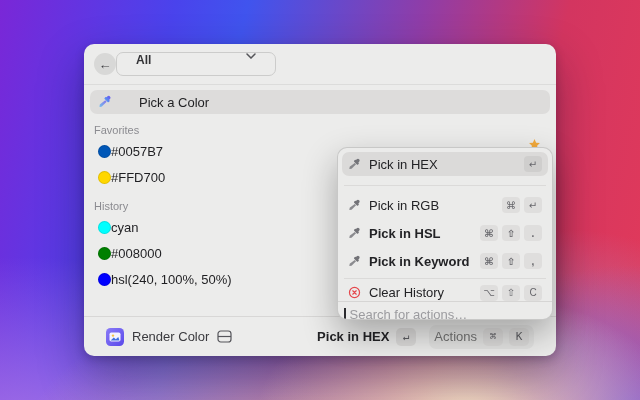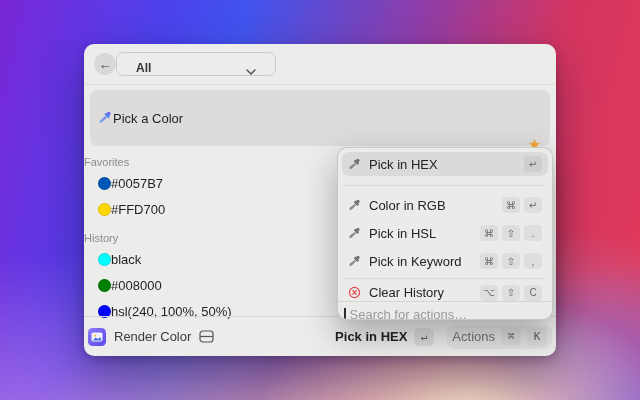--- a/index.html
+++ b/index.html
@@ -19,57 +19,57 @@
     background:#ececeb;border-radius:10px;
     box-shadow:0 20px 45px rgba(20,10,40,.38),0 3px 10px rgba(20,10,40,.22);
   }
   
   .hdr{height:40px;display:flex;align-items:center;padding:0 10px;}
   .back-btn{width:22px;height:22px;border-radius:50%;background:#d8d8d7;display:flex;align-items:center;justify-content:center;
     font-size:13px;color:#3c3c40;flex:0 0 auto;cursor:default;}
   .query-input{flex:1;margin-left:10px;border:none;outline:none;background:transparent;font-size:13px;color:#4a4a4e;
     font-family:inherit;min-width:0;}
   .query-input::placeholder{color:#96969b;opacity:1;}
-  .dropdown{width:160px;height:24px;flex:0 0 auto;border:1px solid #cccccb;border-radius:7px;display:flex;align-items:flex-end;
+  .dropdown{width:160px;height:24px;flex:0 0 auto;border:1px solid #cccccb;border-radius:7px;display:flex;align-items:flex-start;
     padding:0 19px;box-sizing:border-box;background:transparent;}
   .dropdown-label{font-size:12px;font-weight:700;color:#333336;flex:1;}
   .h-div{height:1px;background:#dcdcdb;}
   
-  .cmd-row{margin:5px 6px 0;height:24px;border-radius:7px;background:#dddcdb;display:flex;align-items:center;gap:1px;padding:16px 8px;}
+  .cmd-row{margin:5px 6px 0;height:24px;border-radius:7px;background:#dddcdb;display:flex;align-items:center;gap:27px;padding:0 8px;}
   .cmd-label{font-size:13px;color:#1f1f22;}
-  .sec-label{margin:10px 0 2px;font-size:11px;color:#8b8b90;}
+  .sec-label{margin:10px 10px 2px;font-size:11px;color:#8b8b90;}
   .item-row{height:26px;margin:0 6px;border-radius:7px;display:flex;align-items:center;gap:0;padding:0 8px;}
   .swatch{width:13px;height:13px;border-radius:50%;box-shadow:inset 0 0 0 1px rgba(0,0,0,.12);flex:0 0 auto;}
   .item-label{font-size:13px;color:#1f1f22;}
   
   .peek-star{position:absolute;left:444px;top:93px;z-index:1;}
   
   .panel{position:absolute;left:253px;top:103px;width:216px;height:173px;z-index:2;box-sizing:border-box;
     background:#ebebea;border:1px solid rgba(0,0,0,.15);border-radius:10px;
     box-shadow:0 14px 34px rgba(0,0,0,.30);padding:4px 4px 0;display:flex;flex-direction:column;overflow:hidden;}
   .menu-row{height:24px;flex:0 0 auto;border-radius:7px;display:flex;align-items:center;gap:8px;padding:0 6px;}
   .menu-row.selected{background:#dbdad9;}
-  .menu-row + .menu-row{margin-top:4px;}
+  .menu-row + .menu-row{margin-top:4px;font-weight:bold;}
   .mlabel{font-size:13px;color:#232326;flex:1;white-space:nowrap;}
   .micon{display:flex;align-items:center;flex:0 0 auto;}
   .keys{display:flex;gap:4px;align-items:center;}
   .key{min-width:18px;height:16px;padding:0 3px;box-sizing:border-box;border-radius:4px;background:#dfdedd;
     display:flex;align-items:center;justify-content:center;font-size:10px;color:#66666b;font-family:inherit;}
   .menu-row.selected .key{background:#cfcecd;}
   .m-div1{height:1px;background:#dbdad9;margin:9px 2px 7px;flex:0 0 auto;}
   .m-div2{height:1px;background:#dbdad9;margin:5px 2px 4px;flex:0 0 auto;}
   .clear-row{height:17px;overflow:hidden;align-items:center;padding-top:1px;}
   .clear-row .mlabel{line-height:16px;}
   .menu-search{border-top:1px solid #d6d5d4;height:24px;flex:0 0 auto;display:flex;align-items:center;padding:0 6px;margin:0 -4px;}
   .caret{width:1.5px;height:13px;background:#2b2b2e;margin-right:2px;flex:0 0 auto;}
   .actions-input{flex:1;border:none;outline:none;background:transparent;font-size:13px;color:#c2410c;font-family:inherit;min-width:0;}
   .actions-input::placeholder{color:#9b9b9f;opacity:1;}
   
   .ftr{position:absolute;left:0;right:0;bottom:0;height:40px;border-top:1px solid #d8d7d6;border-radius:0 0 10px 10px;
-    display:flex;align-items:center;padding:0 4px;box-sizing:border-box;}
+    display:flex;align-items:center;padding:0 22px;box-sizing:border-box;}
   .app-name{font-size:13px;color:#3a3a3e;margin-left:8px;}
   .win-icon{margin-left:8px;display:flex;align-items:center;}
   .ftr-right{margin-left:auto;display:flex;align-items:center;gap:7px;}
   .primary-label{font-size:13px;font-weight:700;color:#232326;}
   .fkey{min-width:20px;height:18px;border-radius:5px;background:#dcdbda;font-size:11px;color:#5d5d62;
     display:flex;align-items:center;justify-content:center;padding:0 4px;box-sizing:border-box;}
   .actions-pill{display:flex;align-items:center;gap:6px;padding:3px 5px;border-radius:7px;background:rgba(0,0,0,.035);margin-left:6px;}
   .actions-label{font-size:13px;color:#737373;}
 </style>
 </head>
@@ -113,21 +113,21 @@
       <span class="item-label">#0057B7</span>
     </div>
     <div class="item-row">
       <span class="swatch" style="background-color: rgb(255, 215, 0);"></span>
       <span class="item-label">#FFD700</span>
     </div>
 
     <div class="sec-label">History</div>
     <div class="item-row">
       <span class="swatch" style="background-color: rgb(0, 255, 255);"></span>
-      <span class="item-label">black</span>
+      <span class="item-label">cyan</span>
     </div>
     <div class="item-row">
       <span class="swatch" style="background-color: rgb(0, 128, 0);"></span>
       <span class="item-label">#008000</span>
     </div>
     <div class="item-row">
       <span class="swatch" style="background-color: rgb(0, 0, 255);"></span>
       <span class="item-label">hsl(240, 100%, 50%)</span>
     </div>
 
@@ -151,21 +151,21 @@
           </span>
       </div>
       <div class="m-div1"></div>
       <div class="menu-row">
         <span class="micon">
           <svg width="13" height="13" viewBox="0 0 16 16" fill="#737378">
             <path d="M9.7 2.6l1.2-1.2a2.15 2.15 0 0 1 3 3l-1.2 1.2.35.35a1 1 0 0 1 0 1.4l-.7.7a1 1 0 0 1-1.4 0L7.6 4.7a1 1 0 0 1 0-1.4l.7-.7a1 1 0 0 1 1.4 0z"></path>
             <path opacity=".8" d="M8.3 6.1l1.6 1.6-5.2 5.2c-.2.2-.5.35-.8.4l-1.7.3a.45.45 0 0 1-.5-.5l.3-1.7c.05-.3.2-.6.4-.8l5.9-4.5z"></path>
           </svg>
         </span>
-        <span class="mlabel">Color in RGB</span>
+        <span class="mlabel">Pick in RGB</span>
         <span class="keys">
           <kbd class="key">⌘</kbd>
           <kbd class="key">↵</kbd>
         </span>
       </div>
       <div class="menu-row">
         <span class="micon">
           <svg width="13" height="13" viewBox="0 0 16 16" fill="#737378">
             <path d="M9.7 2.6l1.2-1.2a2.15 2.15 0 0 1 3 3l-1.2 1.2.35.35a1 1 0 0 1 0 1.4l-.7.7a1 1 0 0 1-1.4 0L7.6 4.7a1 1 0 0 1 0-1.4l.7-.7a1 1 0 0 1 1.4 0z"></path>
             <path opacity=".8" d="M8.3 6.1l1.6 1.6-5.2 5.2c-.2.2-.5.35-.8.4l-1.7.3a.45.45 0 0 1-.5-.5l.3-1.7c.05-.3.2-.6.4-.8l5.9-4.5z"></path>

